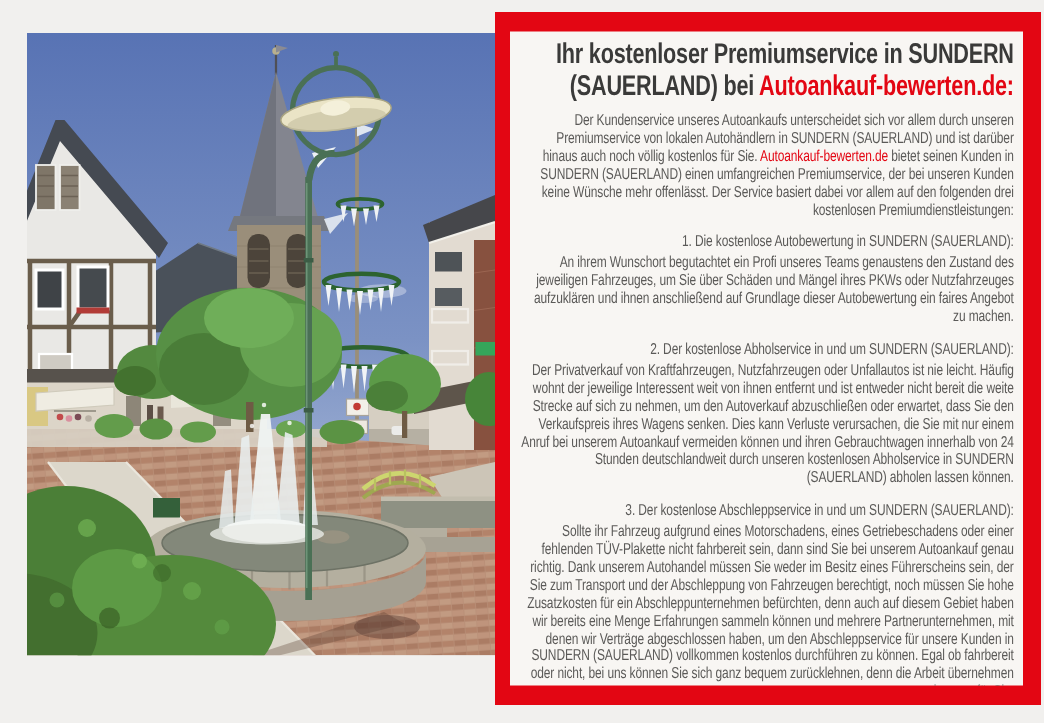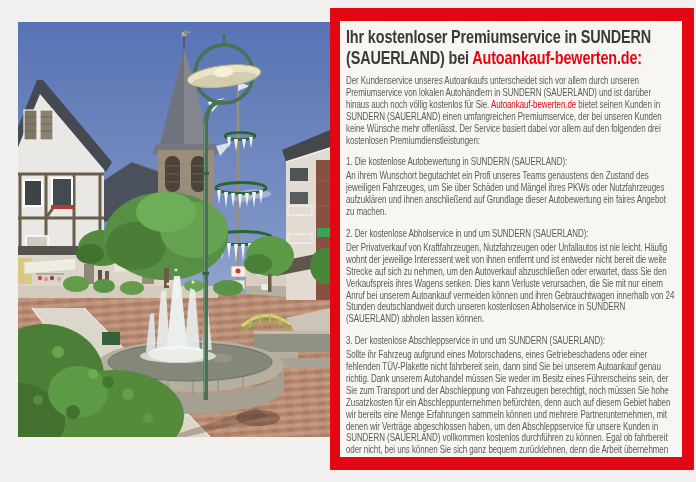--- a/index.html
+++ b/index.html
@@ -1,17 +1,17 @@
 <!DOCTYPE html>
 <html lang="de"><head>
 <meta charset="utf-8">
 <style>
   html,body{margin:0;padding:0;background:#f1f0ee;}
   .page{position:relative;width:696px;height:482px;background:#f1f0ee;overflow:hidden;
-        font-family:"Liberation Sans",sans-serif;}
+        font-family:"Liberation Sans",sans-serif;text-align:right;}
   .photo{position:absolute;left:18px;top:22px;width:312px;height:415px;overflow:hidden;}
   .photo svg{display:block;}
   .promo{position:absolute;left:330px;top:8px;width:364px;height:462px;background:#e30613;
          box-sizing:border-box;padding:13px 12px 13px 10px;}
   .promo-inner{width:100%;height:100%;background:#f8f6f3;box-sizing:border-box;
                padding:5px 6px 4px 6px;overflow:hidden;}
   .text-scale{width:434px;transform:scaleX(0.76);transform-origin:0 0;}
   h1{font-size:19px;line-height:21px;font-weight:bold;color:#3a3a39;margin:0 0 7px 0;letter-spacing:-0.2px;}
   .brand{color:#e30613;}
   p{font-size:10.5px;line-height:11.9px;color:#5b5a58;margin:0 0 10px 0;letter-spacing:-0.1px;}

